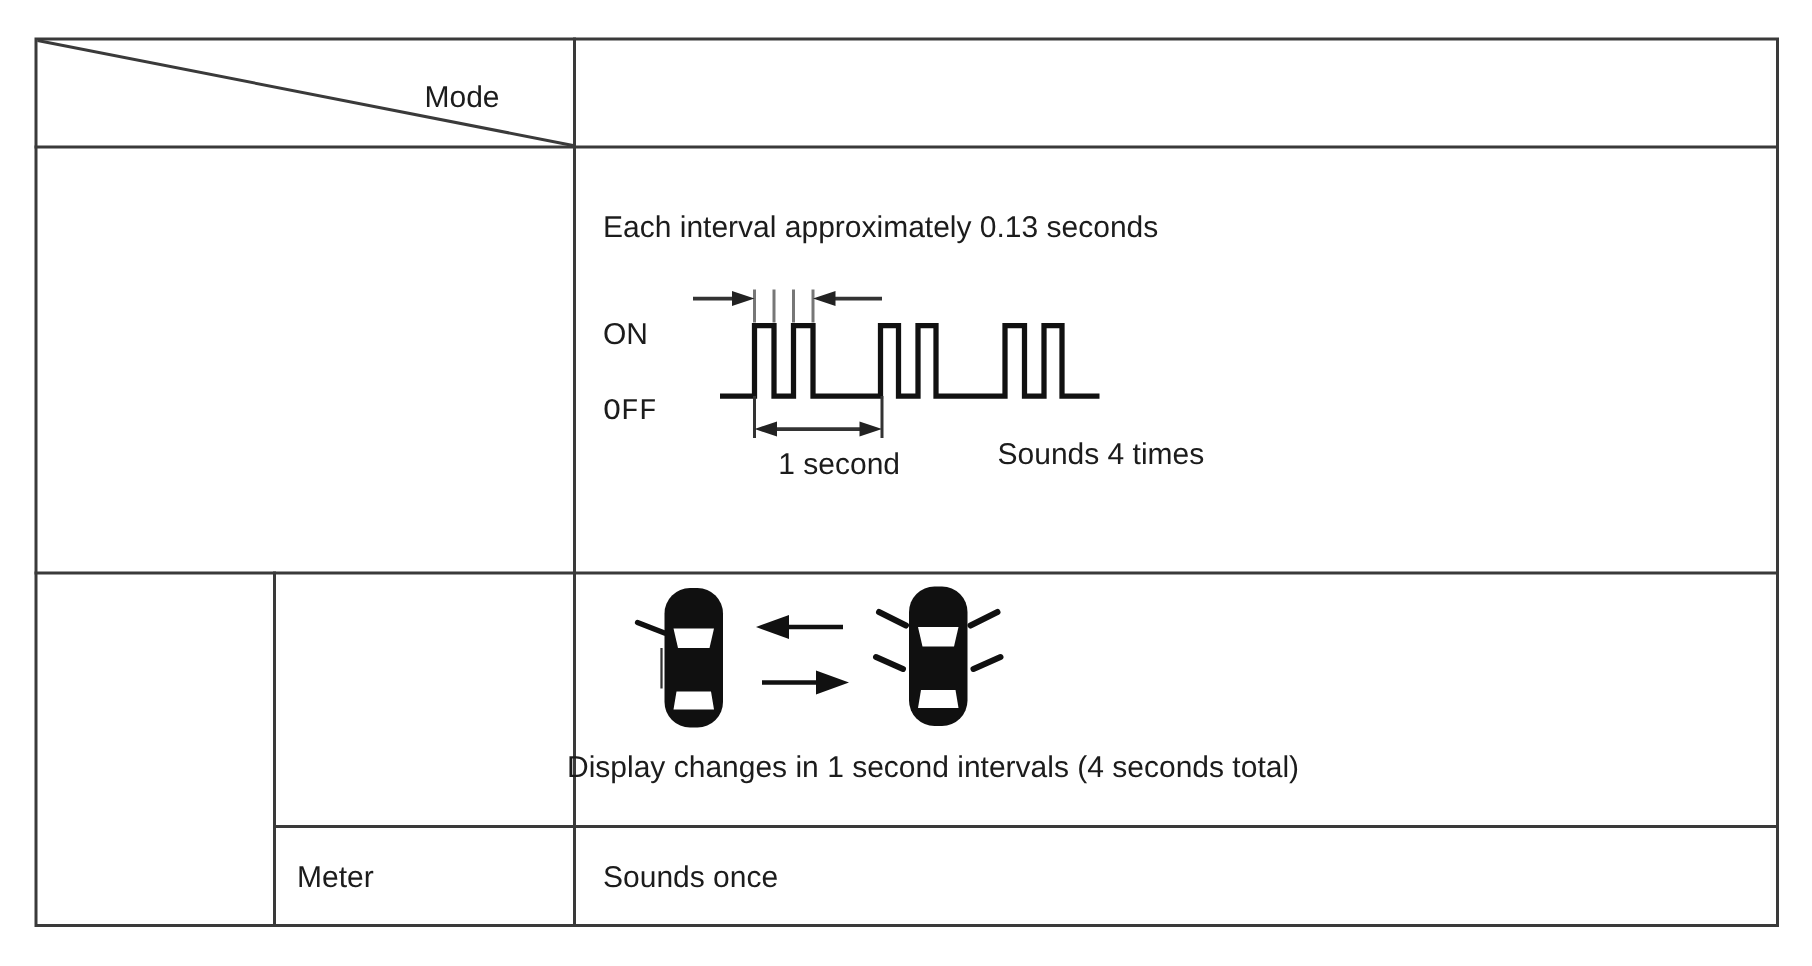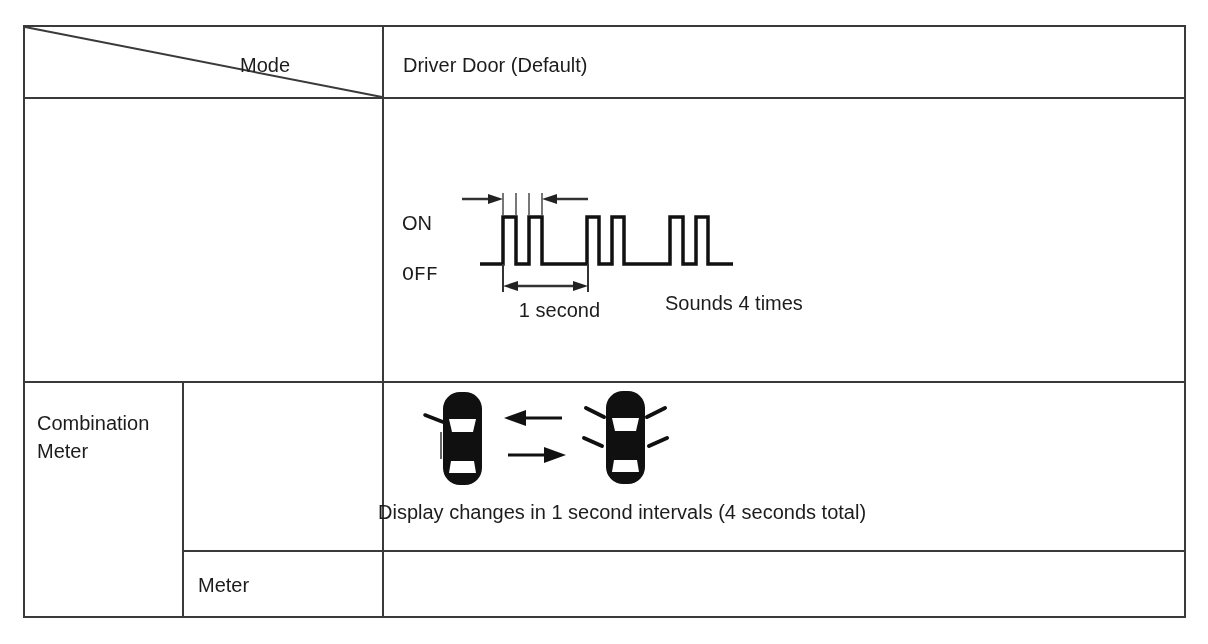--- a/index.html
+++ b/index.html
@@ -24,23 +24,23 @@
   <div class="outer"></div>
   <div class="line" style="left:23px;top:97px;width:1163px;height:2px;"></div>
   <div class="line" style="left:23px;top:381px;width:1163px;height:2px;"></div>
   <div class="line" style="left:183px;top:550px;width:1003px;height:2px;"></div>
   <div class="line" style="left:382px;top:25px;width:2px;height:593px;"></div>
   <div class="line" style="left:182px;top:381px;width:2px;height:237px;"></div>
   <svg style="left:0;top:0;width:1208px;height:644px;">
     <line x1="25" y1="27" x2="382" y2="97" stroke="#3a3a3a" stroke-width="2"></line>
   </svg>
 
-  <div class="txt" style="left:240px;top:51px;width:136px;text-align:left;">Mode</div>
-  <div class="txt" style="left:403px;top:51px;">Driver Door (Default)</div>
+  <div class="txt" style="left:240px;top:51px;width:136px;text-align:center;">Mode</div>
 
+  <div class="txt" style="left:402px;top:138px;">Each interval approximately 0.13 seconds</div>
 
   <svg style="left:390px;top:183px;width:360px;height:115px;" viewBox="0 0 360 115">
 
     <line x1="113" y1="10" x2="113" y2="32" stroke="#777" stroke-width="2"></line>
     <line x1="126" y1="10" x2="126" y2="32" stroke="#777" stroke-width="2"></line>
     <line x1="139" y1="10" x2="139" y2="32" stroke="#777" stroke-width="2"></line>
     <line x1="152" y1="10" x2="152" y2="32" stroke="#777" stroke-width="2"></line>
 
     <line x1="72" y1="16" x2="100" y2="16" stroke="#333" stroke-width="2.5"></line>
     <polygon points="113,16 98,11 98,21" fill="#222"></polygon>
@@ -53,21 +53,20 @@
     <line x1="198" y1="81" x2="198" y2="109" stroke="#333" stroke-width="2"></line>
     <line x1="120" y1="103" x2="191" y2="103" stroke="#333" stroke-width="2.5"></line>
     <polygon points="113,103 128,98 128,108" fill="#222"></polygon>
     <polygon points="198,103 183,98 183,108" fill="#222"></polygon>
   </svg>
   <div class="txt" style="left:402px;top:209px;">ON</div>
   <div class="txt" style="left:402px;top:261px;font-family:Liberation Mono, monospace;">OFF</div>
   <div class="txt" style="left:495px;top:296px;width:105px;text-align:right;">1 second</div>
   <div class="txt" style="left:665px;top:289px;">Sounds 4 times</div>
 
-  <div class="txt wrap" style="left:37px;top:409px;width:140px;">Combination Meter</div>
 
   <svg style="left:424px;top:388px;width:62px;height:100px;" viewBox="0 0 62 100">
     <rect x="19" y="4" width="39" height="93" rx="17" fill="#101010"></rect>
     <polygon points="25,31 52,31 49,44 28,44" fill="#fff"></polygon>
     <polygon points="27,73 50,73 52,85 25,85" fill="#fff"></polygon>
     <line x1="19" y1="34" x2="1" y2="27" stroke="#101010" stroke-width="3.5" stroke-linecap="round"></line>
     <line x1="17" y1="44" x2="17" y2="71" stroke="#333" stroke-width="1.5"></line>
   </svg>
 
   <svg style="left:500px;top:408px;width:70px;height:55px;" viewBox="0 0 70 55">
@@ -83,14 +82,15 @@
     <polygon points="31,74 54,74 56,86 29,86" fill="#fff"></polygon>
     <line x1="21" y1="31" x2="3" y2="22" stroke="#101010" stroke-width="4" stroke-linecap="round"></line>
     <line x1="64" y1="31" x2="82" y2="22" stroke="#101010" stroke-width="4" stroke-linecap="round"></line>
     <line x1="19" y1="60" x2="1" y2="52" stroke="#101010" stroke-width="4" stroke-linecap="round"></line>
     <line x1="66" y1="60" x2="84" y2="52" stroke="#101010" stroke-width="4" stroke-linecap="round"></line>
   </svg>
 
   <div class="txt" style="left:378px;top:498px;">Display changes in 1 second intervals (4 seconds total)</div>
 
   <div class="txt" style="left:198px;top:571px;">Meter</div>
+  <div class="txt" style="left:402px;top:571px;">Sounds once</div>
 
 </div>
 
 </body></html>

